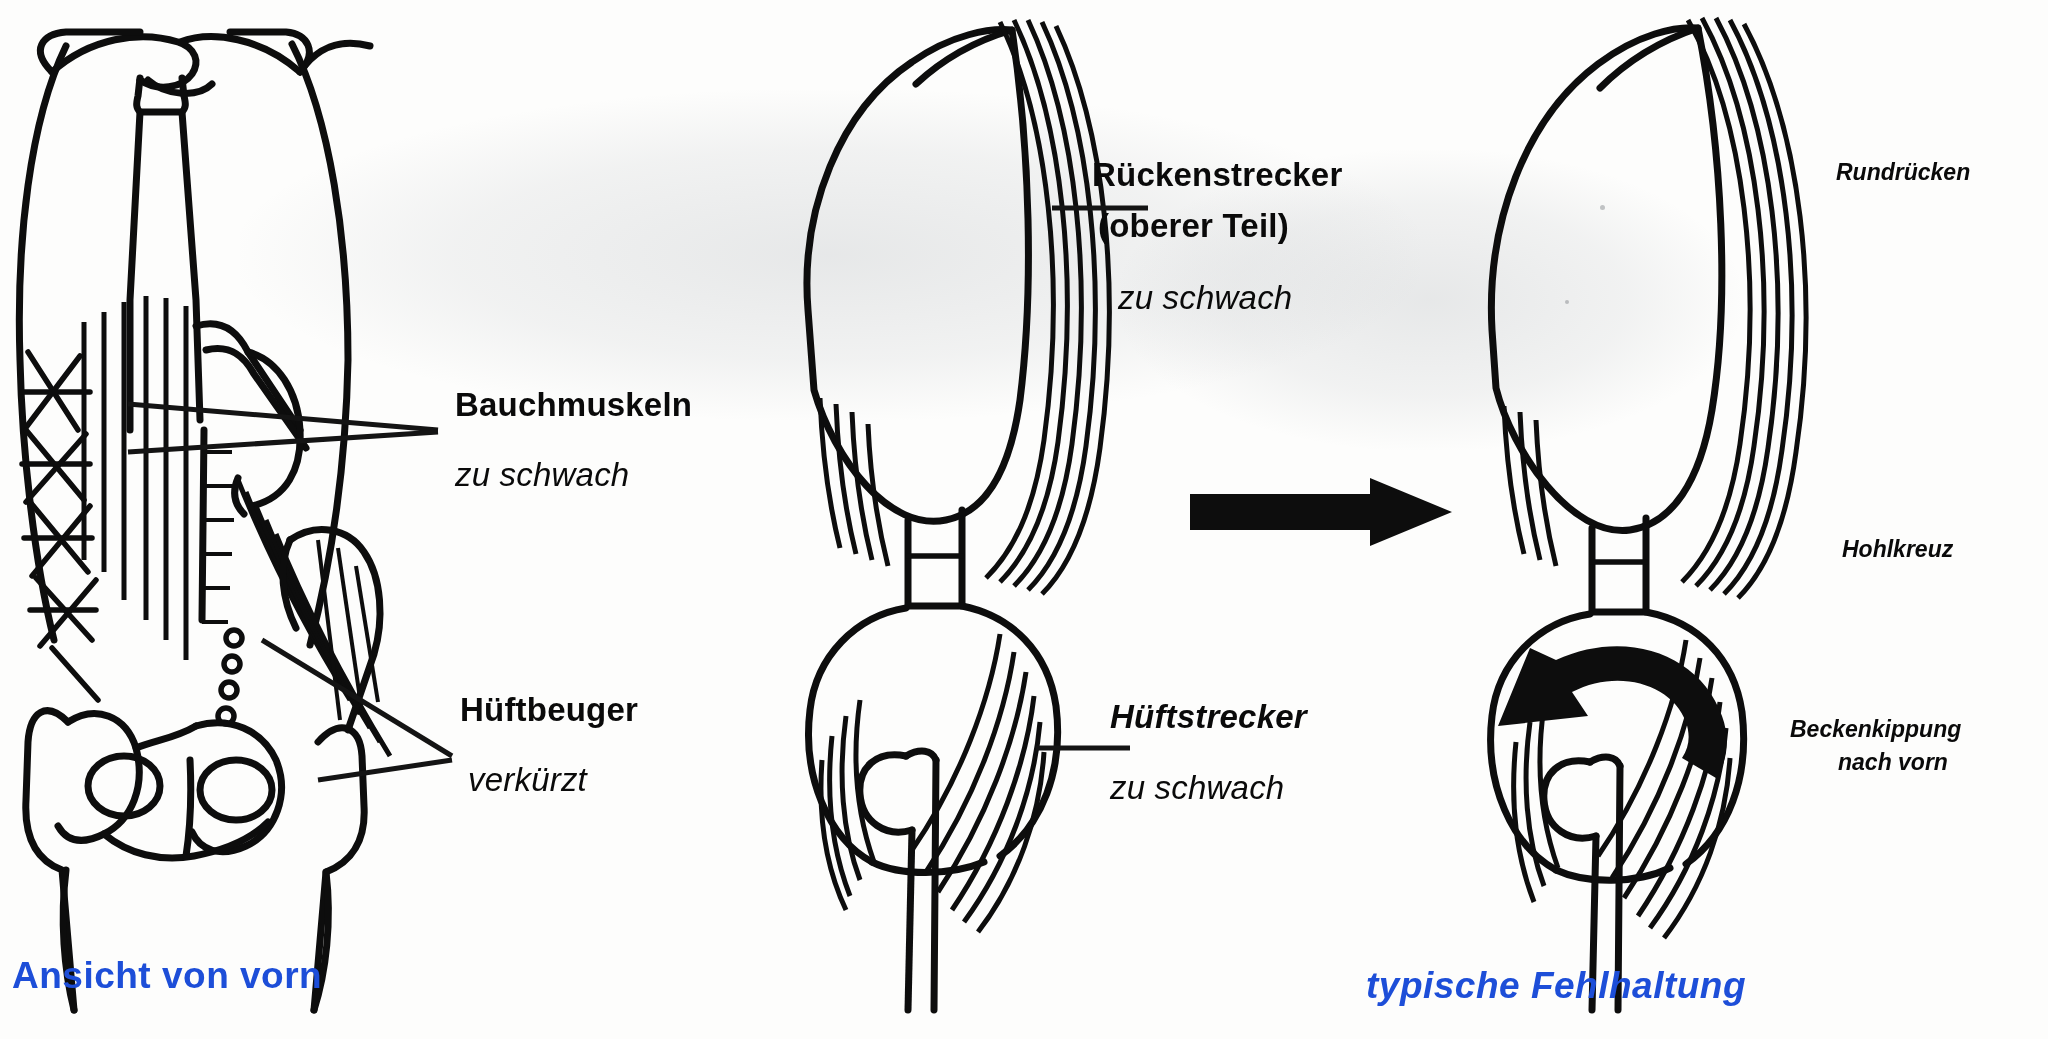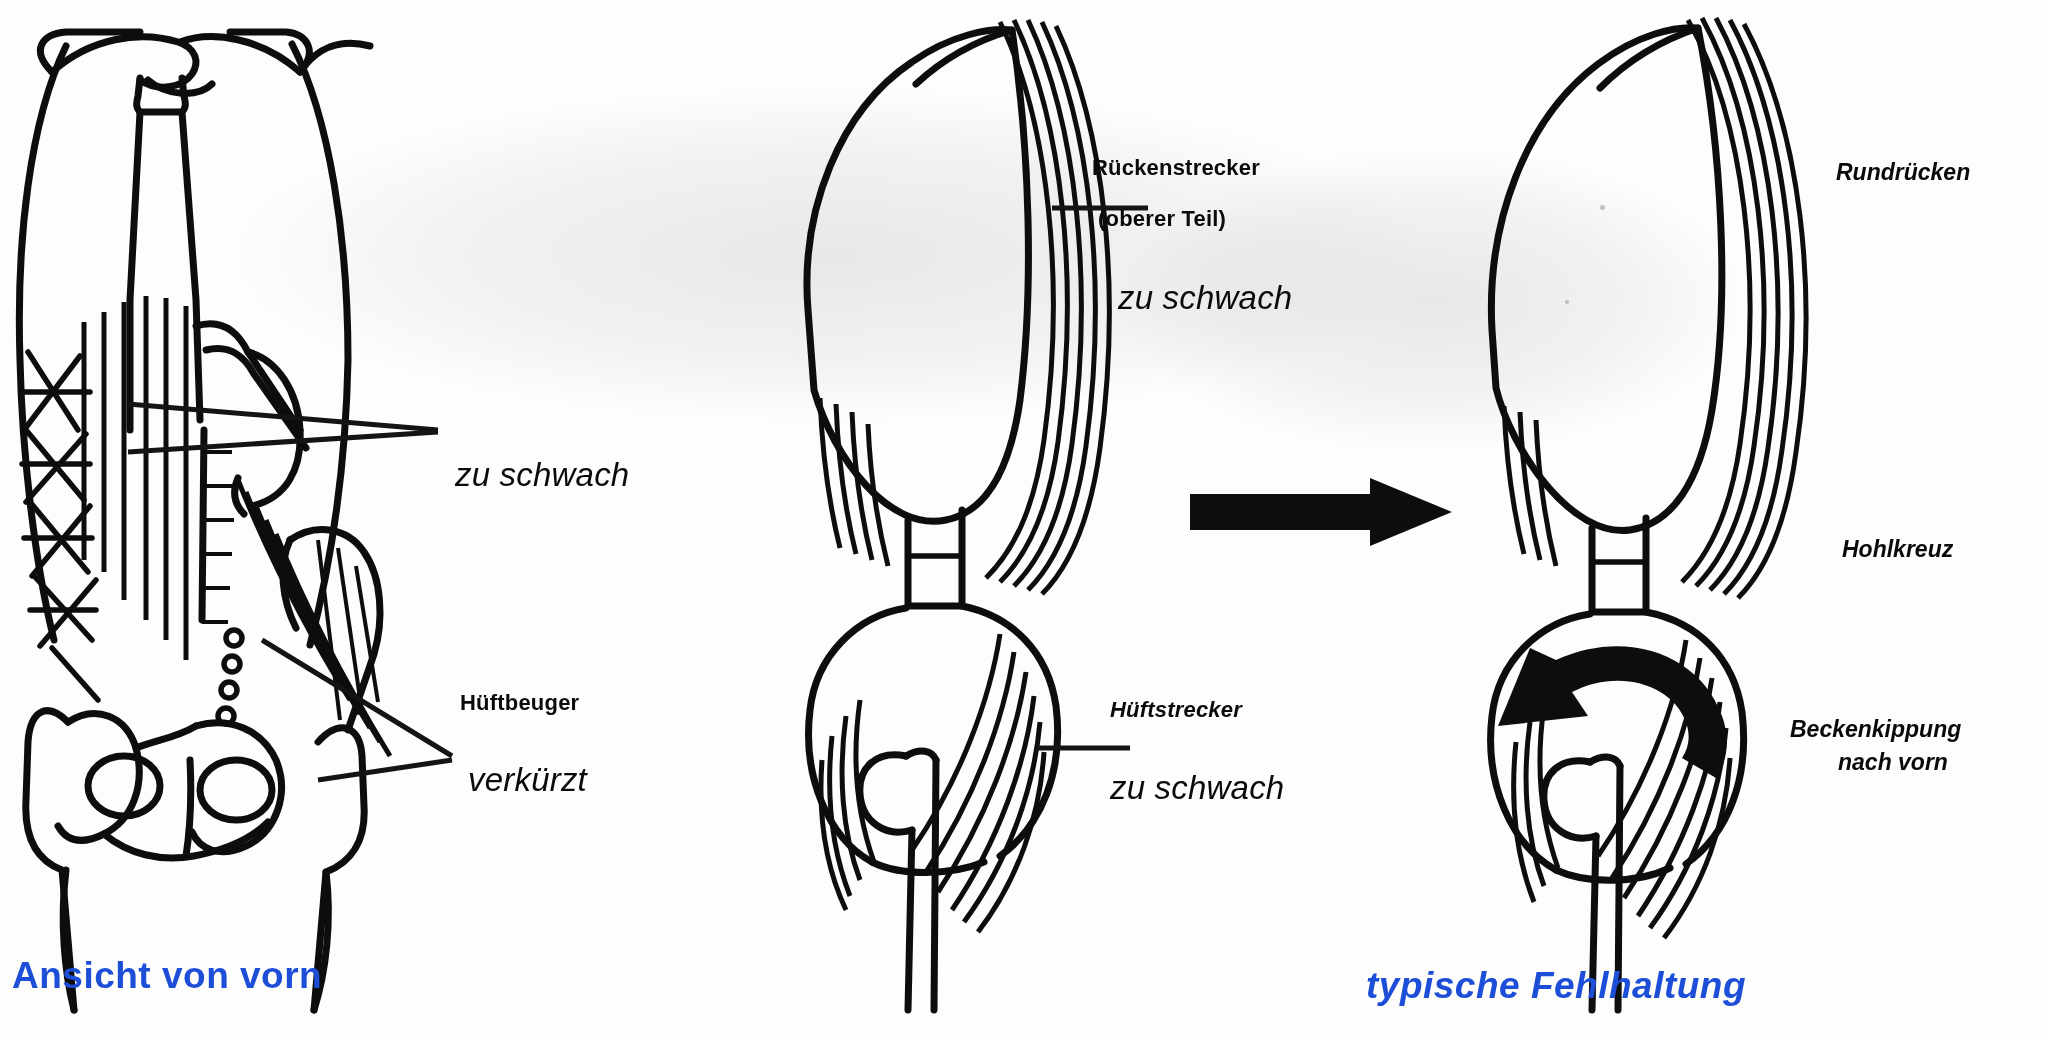--- a/index.html
+++ b/index.html
@@ -30,21 +30,21 @@
   svg.art{ position:absolute; top:0; left:0; overflow:visible; }
 
   
   .lbl{
     position:absolute;
     color:#0a0a0a;
     white-space:nowrap;
     line-height:1.22;
     letter-spacing:0.2px;
   }
-  .lbl.bold{ font-weight:bold; font-size:22px; }
+  .lbl.bold{ font-weight:bold; font-size:33px; }
   .lbl.ital{ font-weight:normal; font-style:italic; font-size:33px;text-align:right; }
   .caption{
     position:absolute;
     font-weight:bold;
     font-size:37px;
     color:#1d4ed8;
     white-space:nowrap;
     letter-spacing:0.5px;
   }
   .caption.ital{ font-style:italic; }
@@ -306,20 +306,21 @@
         <path class="solid" d="M1556,660 C1626,628 1700,654 1722,716
                  C1730,738 1728,760 1716,778
                  L1682,758
                  C1690,746 1690,734 1686,722
                  C1672,684 1618,668 1572,692
                  L1588,716 L1498,726 L1530,648 Z"></path>
       </g>
     </g>
   </svg>
 
+  <div class="lbl bold" style="left:455px;top:385px;">Bauchmuskeln</div>
   <div class="lbl ital" style="left:455px;top:455px;">zu schwach</div>
 
   <div class="lbl bold" style="left:460px;top:690px;">Hüftbeuger</div>
   <div class="lbl ital" style="left:468px;top:760px;">verkürzt</div>
 
   <div class="lbl bold" style="left:1092px;top:155px;">Rückenstrecker</div>
   <div class="lbl bold" style="left:1098px;top:206px;">(oberer Teil)</div>
   <div class="lbl ital" style="left:1118px;top:278px;">zu schwach</div>
 
   <div class="lbl bold" style="left:1110px;top:697px;font-style:italic;">Hüftstrecker</div>

